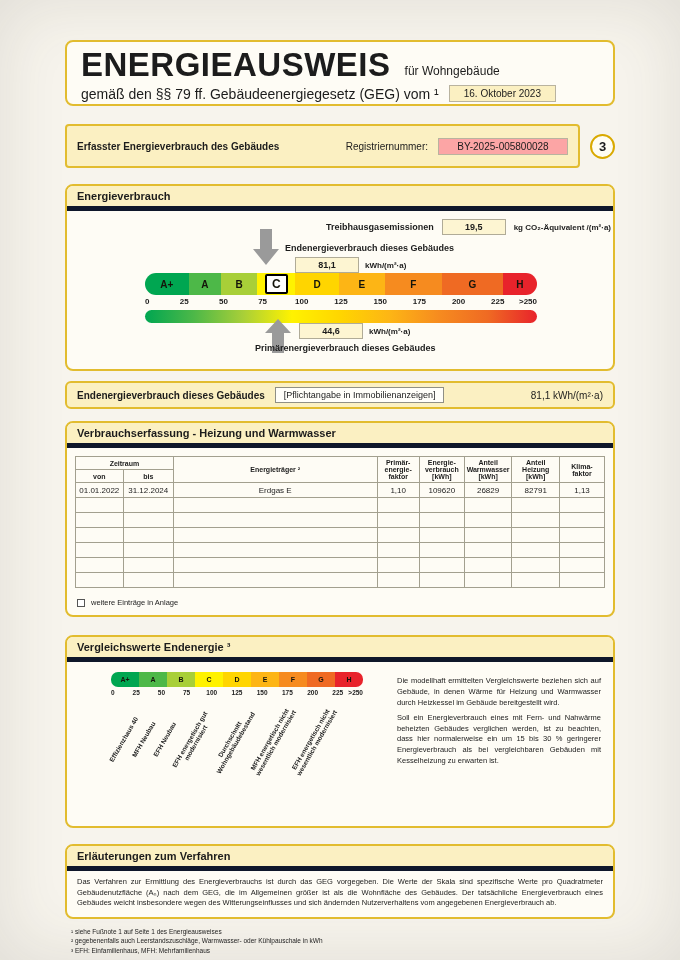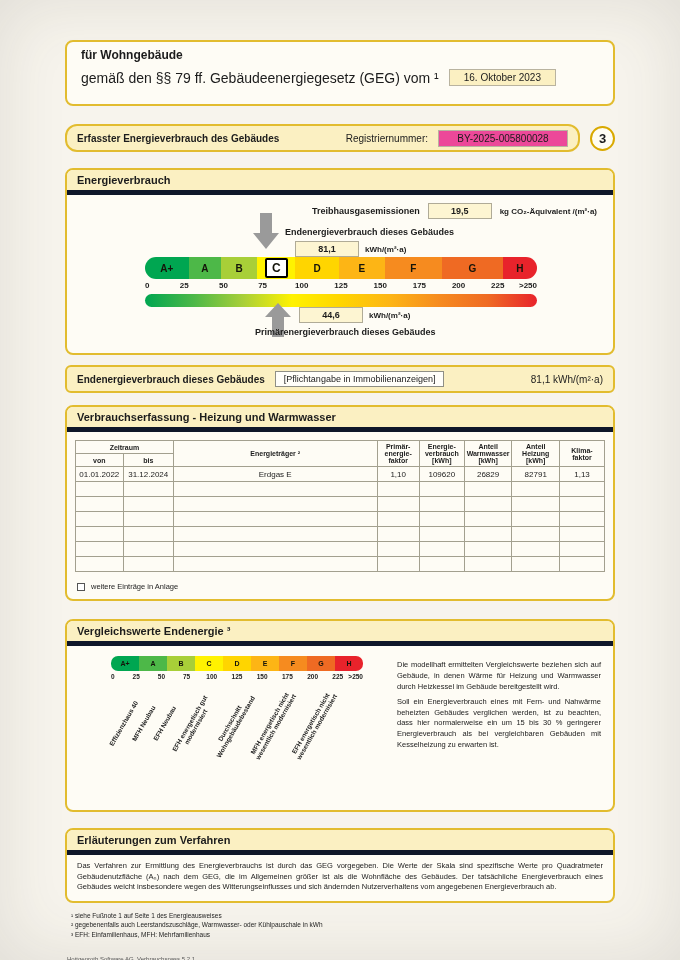--- a/index.html
+++ b/index.html
@@ -12,45 +12,45 @@
   }
   .ybox { border:2px solid #e2bc2f; border-radius:8px; background:#fefcf5; }
   .box-header {
     background:#fbf0c2; border-radius:6px 6px 0 0; padding:4px 10px;
     font-size:11px; font-weight:bold; border-bottom:5px solid #0f172a;
   }
   
   .title-box { height:66px; padding:6px 14px 4px 14px; margin-bottom:18px; }
   .title-row { display:flex; align-items:flex-end; gap:14px; }
   .main-title { font-size:33px; font-weight:bold; letter-spacing:0.5px; line-height:1; }
-  .subtitle { font-size:12px; font-weight:bold; padding-bottom:3px; }
+  .subtitle { font-size:12px; font-weight:normal; padding-bottom:3px; }
   .law-row { display:flex; align-items:center; gap:10px; margin-top:4px; }
   .law-text { font-size:14px; }
   .date-box { background:#fbf0c2; border:1px solid #b9b39f; padding:2px 14px; font-size:10px; }
   
   .reg-row { display:flex; align-items:center; gap:10px; margin-bottom:16px; }
   .reg-bar {
-    flex:1; display:flex; align-items:center; gap:10px; height:28px;
-    background:#fbf0c2; border:2px solid #e2bc2f; border-radius:12px; padding:0 10px;
+    flex:1; display:flex; align-items:center; gap:10px; height:44px;
+    background:#fbf0c2; border:2px solid #e2bc2f; border-radius:4px; padding:0 10px;
   }
   .reg-label { font-size:10px; font-weight:bold; }
   .reg-num-label { font-size:10px; margin-left:auto; }
-  .reg-value { background:#ec4899; border:1px solid #b9b39f; font-size:10px; padding:2px 10px; min-width:130px; text-align:center; }
+  .reg-value { background:#fca5a5; border:1px solid #b9b39f; font-size:10px; padding:2px 10px; min-width:130px; text-align:center; }
   .page-circle {
     width:25px; height:25px; border-radius:50%; border:2px solid #d9a900;
     background:#fffdf3; display:flex; align-items:center; justify-content:center;
     font-size:13px; font-weight:bold; flex:0 0 auto;
   }
   
   .consumption-box { margin-bottom:10px; }
   .consumption-content { position:relative; height:158px; }
   .vbox { background:#fdf5d2; border:1px solid #b0ab97; font-size:9px; font-weight:bold; text-align:center; padding:2px 0; width:64px; display:inline-block; }
   .unit { font-size:8px; font-weight:bold; }
   .lbl { font-size:9px; font-weight:bold; }
-  .ghg-row { position:absolute; top:8px; right:16px; display:flex; align-items:center; gap:8px; }
+  .ghg-row { position:absolute; top:8px; right:2px; display:flex; align-items:center; gap:8px; }
   .final-label { position:absolute; top:32px; left:218px; }
   .final-value { position:absolute; top:46px; left:228px; display:flex; align-items:center; gap:6px; }
   .prim-value { position:absolute; top:112px; left:232px; display:flex; align-items:center; gap:6px; }
   .prim-label { position:absolute; top:132px; left:188px; }
   .arrow { position:absolute; width:26px; }
   .arrow .stem { width:12px; height:20px; background:#9a9a9a; margin:0 auto; }
   .arrow .head-down { width:0; height:0; border-left:13px solid transparent; border-right:13px solid transparent; border-top:16px solid #9a9a9a; }
   .arrow .head-up { width:0; height:0; border-left:13px solid transparent; border-right:13px solid transparent; border-bottom:14px solid #9a9a9a; }
   .arrow-final { top:18px; left:186px; }
   .arrow-prim  { top:108px; left:198px; }
@@ -109,20 +109,21 @@
   .footnotes div { font-size:6.5px; line-height:1.5; }
   .credit { font-size:6px; color:#555; margin-top:16px; padding-left:2px; }
 </style>
 </head>
 <body>
 
 <div class="page">
 
   <div class="ybox title-box">
     <div class="title-row">
+      <span class="main-title">ENERGIEAUSWEIS</span>
       <span class="subtitle">für Wohngebäude</span>
     </div>
     <div class="law-row">
       <span class="law-text">gemäß den §§ 79 ff. Gebäudeenergiegesetz (GEG) vom ¹</span>
       <span class="date-box">16. Oktober 2023</span>
     </div>
   </div>
 
   <div class="reg-row">
     <div class="reg-bar">

